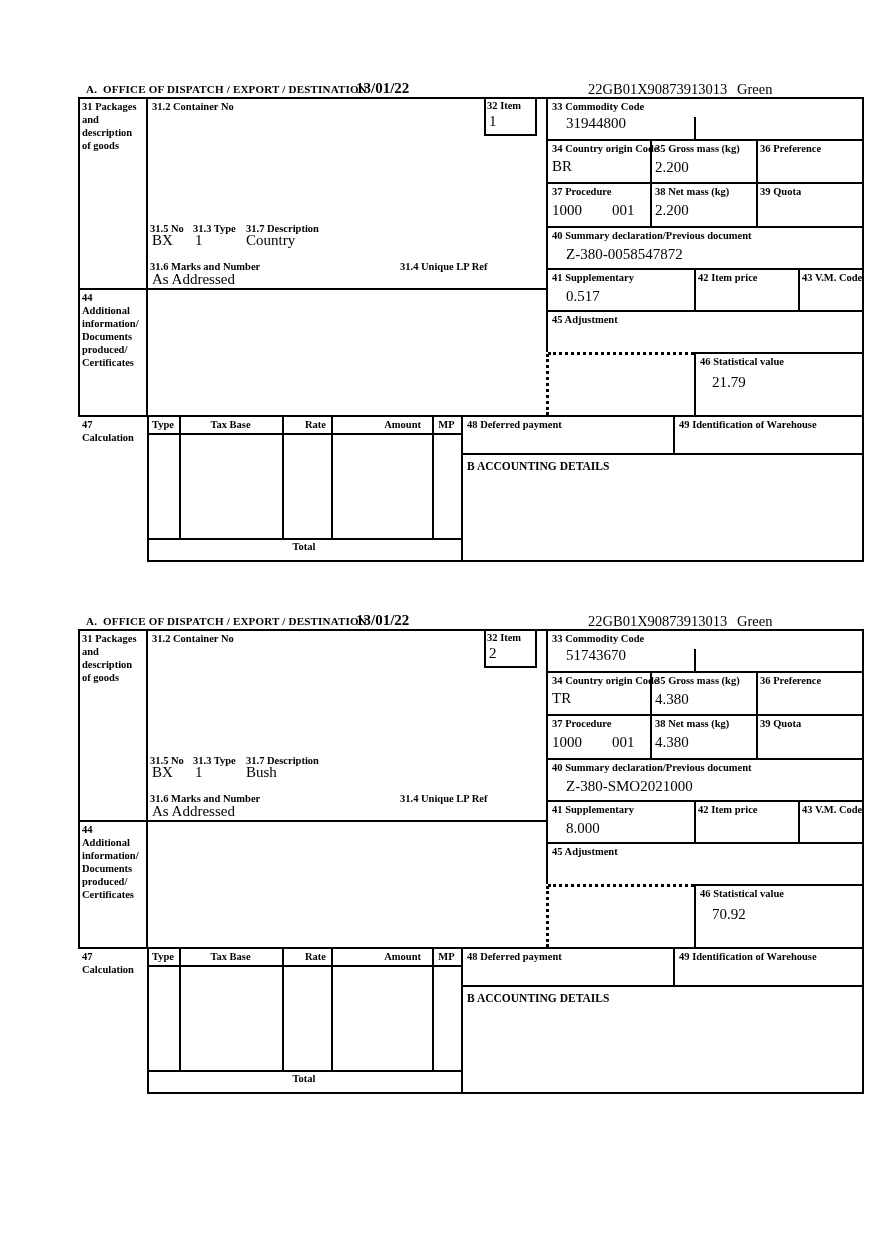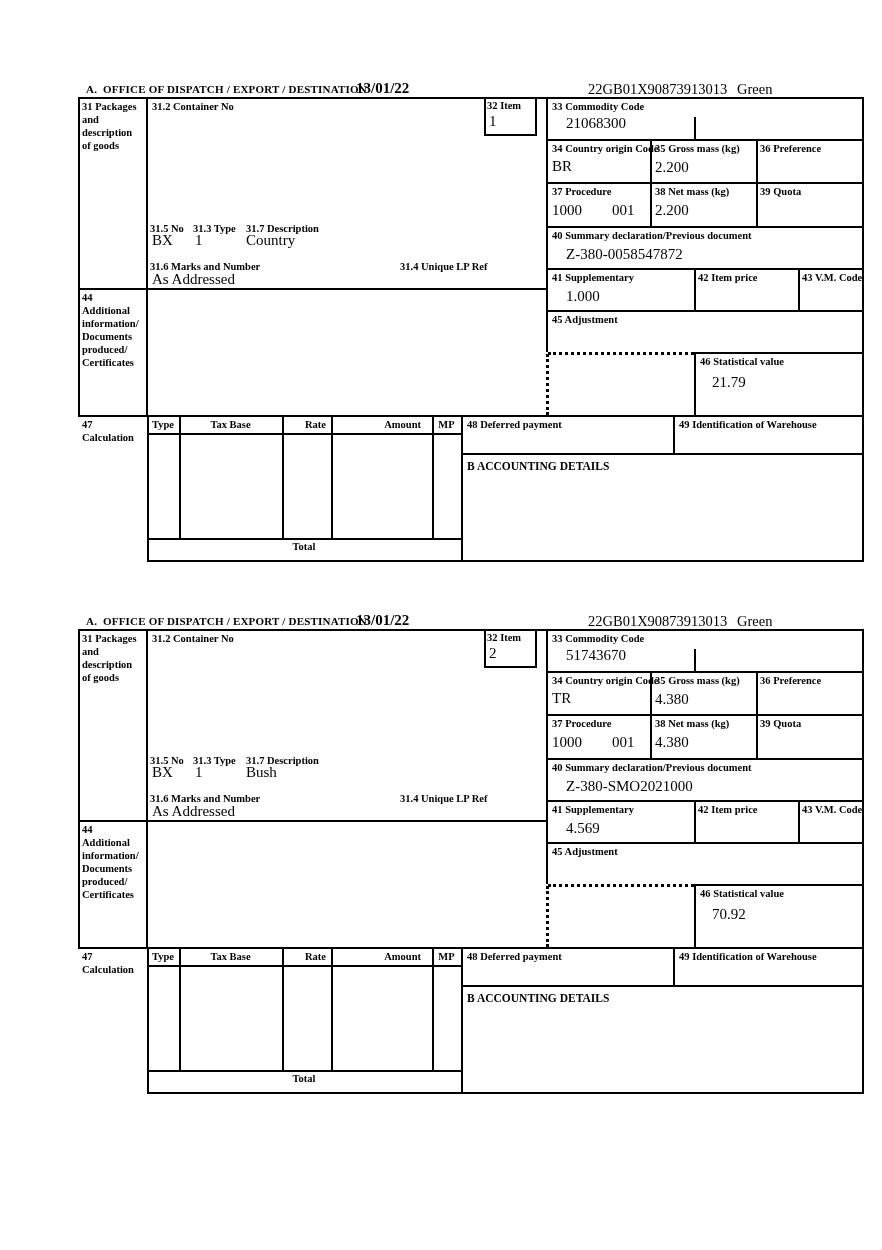--- a/index.html
+++ b/index.html
@@ -94,40 +94,40 @@
       <span class="val" style="left:74px;top:192px">As Addressed</span>
 
       <span class="lbl" style="left:4px;top:212px">44</span>
       <span class="lbl" style="left:4px;top:225px">Additional</span>
       <span class="lbl" style="left:4px;top:238px">information/</span>
       <span class="lbl" style="left:4px;top:251px">Documents</span>
       <span class="lbl" style="left:4px;top:264px">produced/</span>
       <span class="lbl" style="left:4px;top:277px">Certificates</span>
 
       <span class="lbl" style="left:474px;top:21px">33 Commodity Code</span>
-      <span class="val" style="left:488px;top:36px">21068300</span>
+      <span class="val" style="left:488px;top:36px">31944800</span>
 
       <span class="lbl" style="left:474px;top:63px">34 Country origin Code</span>
       <span class="val" style="left:474px;top:79px">BR</span>
       <span class="lbl" style="left:577px;top:63px">35 Gross mass (kg)</span>
       <span class="val" style="left:577px;top:80px">2.200</span>
       <span class="lbl" style="left:682px;top:63px">36 Preference</span>
 
       <span class="lbl" style="left:474px;top:106px">37 Procedure</span>
       <span class="val" style="left:474px;top:123px">1000</span>
       <span class="val" style="left:534px;top:123px">001</span>
       <span class="lbl" style="left:577px;top:106px">38 Net mass (kg)</span>
       <span class="val" style="left:577px;top:123px">2.200</span>
       <span class="lbl" style="left:682px;top:106px">39 Quota</span>
 
       <span class="lbl" style="left:474px;top:150px">40 Summary declaration/Previous document</span>
       <span class="val" style="left:488px;top:167px">Z-380-0058547872</span>
 
       <span class="lbl" style="left:474px;top:192px">41 Supplementary</span>
-      <span class="val" style="left:488px;top:209px">1.000</span>
+      <span class="val" style="left:488px;top:209px">0.517</span>
       <span class="lbl" style="left:620px;top:192px">42 Item price</span>
       <span class="lbl" style="left:724px;top:192px">43 V.M. Code</span>
 
       <span class="lbl" style="left:474px;top:234px">45 Adjustment</span>
 
       <span class="lbl" style="left:622px;top:276px">46 Statistical value</span>
       <span class="val" style="left:634px;top:295px">21.79</span>
 
       <span class="lbl" style="left:4px;top:339px">47</span>
       <span class="lbl" style="left:4px;top:352px">Calculation</span>
@@ -231,21 +231,21 @@
       <span class="val" style="left:474px;top:123px">1000</span>
       <span class="val" style="left:534px;top:123px">001</span>
       <span class="lbl" style="left:577px;top:106px">38 Net mass (kg)</span>
       <span class="val" style="left:577px;top:123px">4.380</span>
       <span class="lbl" style="left:682px;top:106px">39 Quota</span>
 
       <span class="lbl" style="left:474px;top:150px">40 Summary declaration/Previous document</span>
       <span class="val" style="left:488px;top:167px">Z-380-SMO2021000</span>
 
       <span class="lbl" style="left:474px;top:192px">41 Supplementary</span>
-      <span class="val" style="left:488px;top:209px">4.569</span>
+      <span class="val" style="left:488px;top:209px">8.000</span>
       <span class="lbl" style="left:620px;top:192px">42 Item price</span>
       <span class="lbl" style="left:724px;top:192px">43 V.M. Code</span>
 
       <span class="lbl" style="left:474px;top:234px">45 Adjustment</span>
 
       <span class="lbl" style="left:622px;top:276px">46 Statistical value</span>
       <span class="val" style="left:634px;top:295px">70.92</span>
 
       <span class="lbl" style="left:4px;top:339px">47</span>
       <span class="lbl" style="left:4px;top:352px">Calculation</span>

